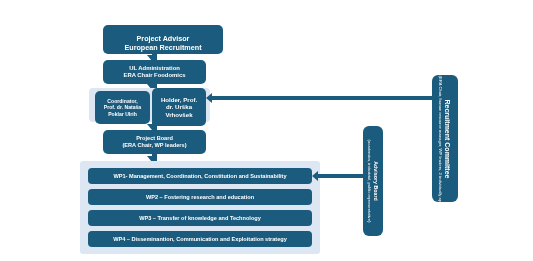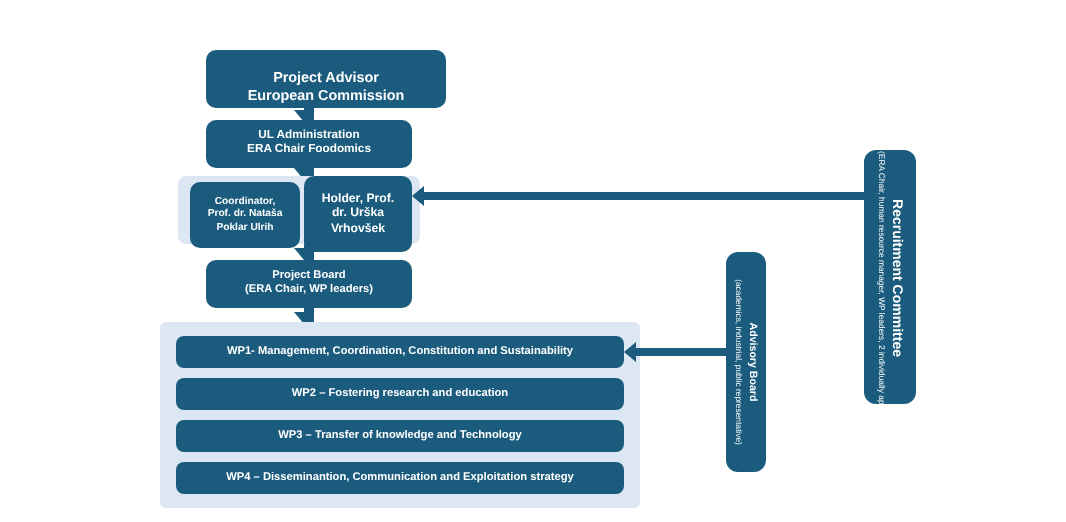--- a/index.html
+++ b/index.html
@@ -106,21 +106,21 @@
   #ab-arrow{left:312px;top:171px;}
 </style>
 </head>
 <body>
 
 <div id="canvas">
 
   <div class="node" id="advisor">
     <div>
       <span class="l1">Project Advisor</span>
-      <span class="l2">European Commission</span>
+      <span class="l2">European Recruitment</span>
     </div>
   </div>
 
   <div class="vline" id="c1-line"></div>
   <div class="varrow" id="c1-arrow"></div>
 
   <div class="node" id="ul-admin">
     <div>
       <span class="l1">UL Administration</span>
       <span class="l2">ERA Chair Foodomics</span>

